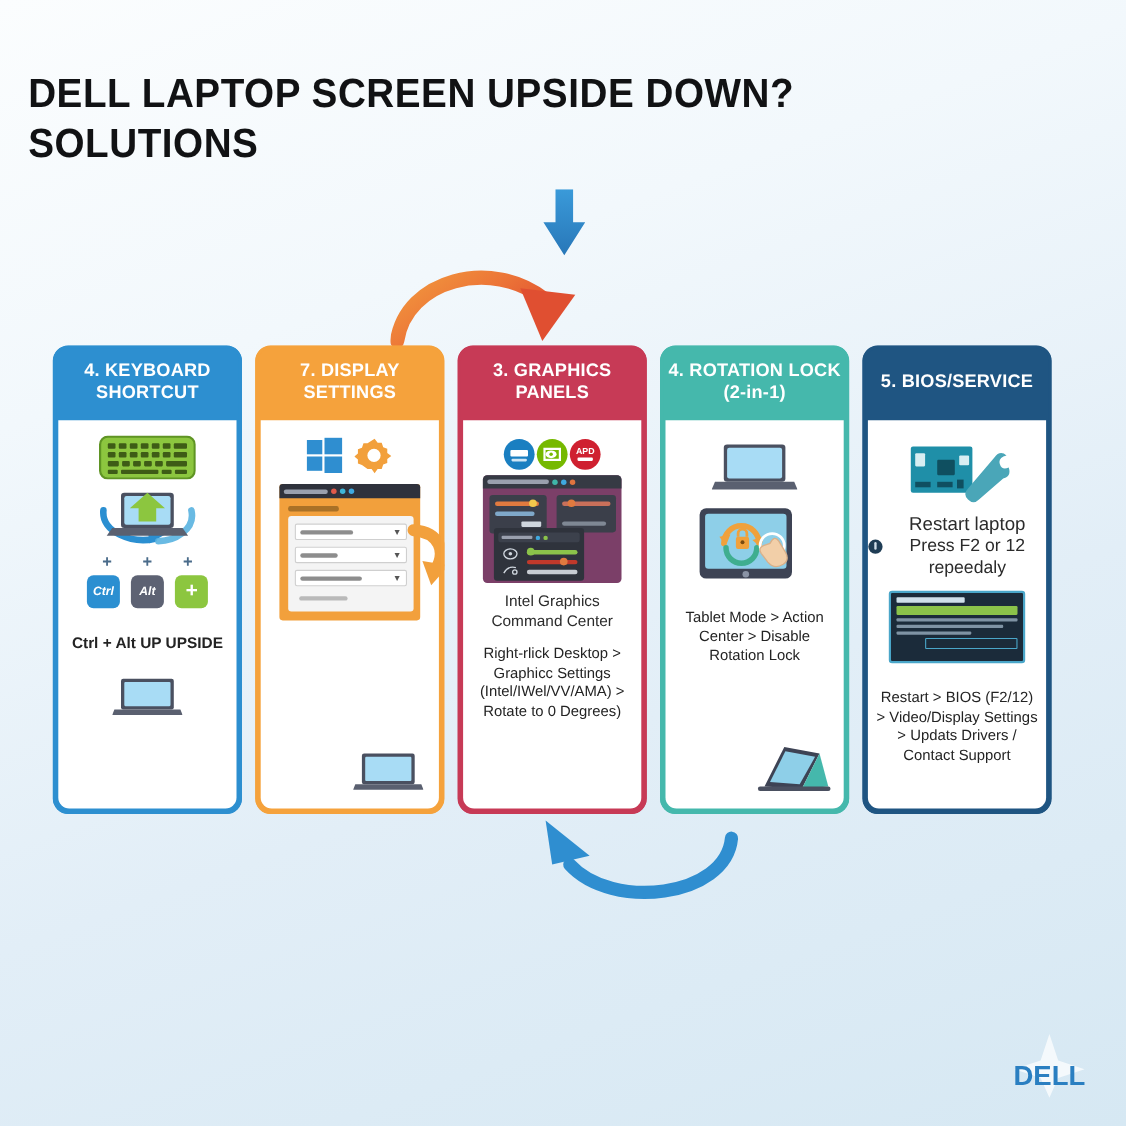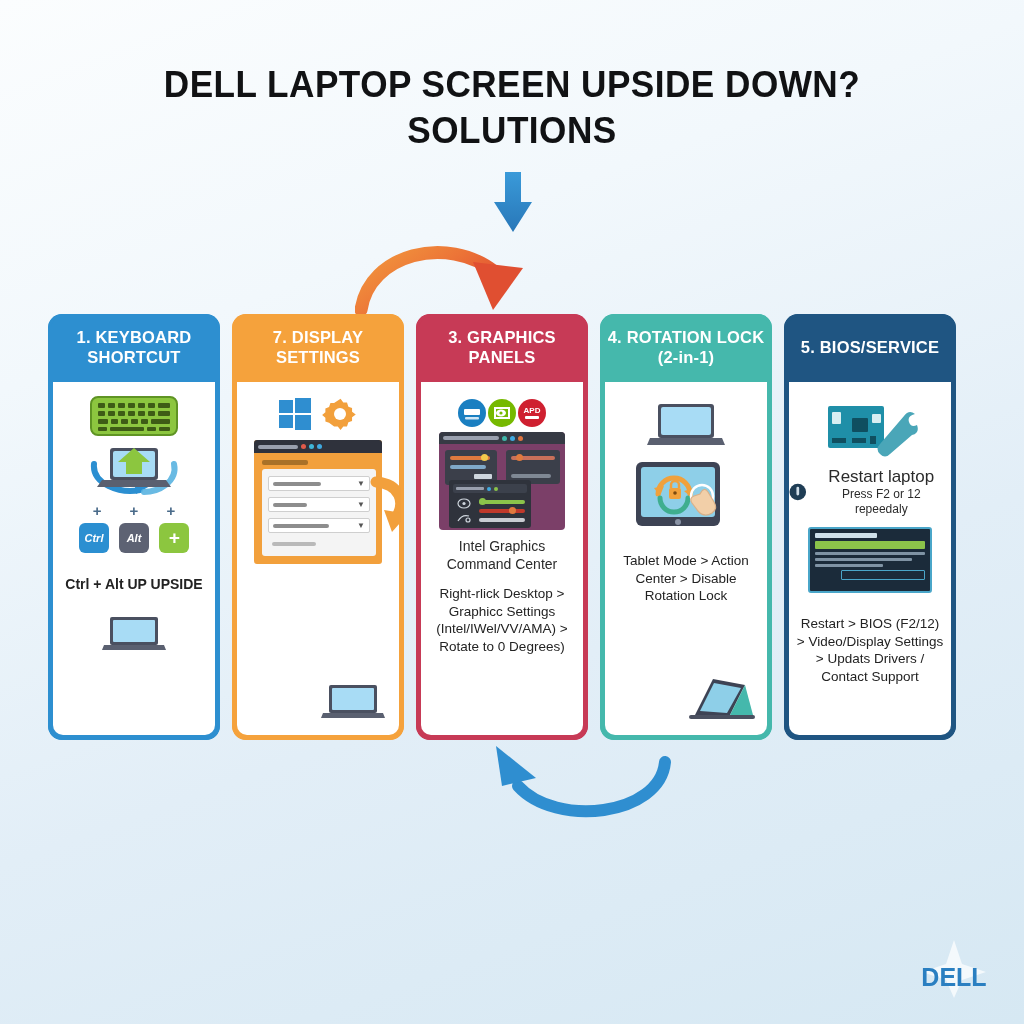--- a/index.html
+++ b/index.html
@@ -7,21 +7,20 @@
   body {
     font-family: "Liberation Sans", sans-serif;
     background: linear-gradient(160deg, #fbfdfe 0%, #f2f8fc 28%, #e2eef7 62%, #d6e8f3 100%);
     position: relative;
     overflow: hidden;
   }
 
   
   #title-block {
     position: absolute; top: 62px; left: 0; width: 1024px;
-    text-align: center;
   }
   #title-block .line {
     font-weight: bold;
     font-size: 37px;
     letter-spacing: 0.5px;
     color: #111214;
     line-height: 1.25;
     transform: scaleX(0.95);
   }
 
@@ -166,21 +165,21 @@
         <stop offset="1" stop-color="#e04f31"></stop>
   </linearGradient>
     </defs>
   <path d="M6 82 C14 26 92 6 140 44" stroke="url(#gdO)" stroke-width="13" fill="none" stroke-linecap="round"></path>
   <path d="M118 34 L168 40 L138 82 Z" fill="#e04f31"></path>
 </svg>
 
 <div id="cards">
 
   <div class="card" style="background:#2d8fd0;">
-    <div class="card-head">1. KEYBOARD SHORTCUT</div>
+    <div class="card-head">4. KEYBOARD SHORTCUT</div>
     <div class="card-body">
 
       <svg width="88" height="40" viewBox="0 0 88 40" style="margin-top:6px">
         <rect x="1" y="1" width="86" height="38" rx="7" fill="#8cc63f" stroke="#5f9424" stroke-width="2"></rect>
         <g fill="#3e5c16">
           <rect x="8" y="7" width="7" height="5" rx="1"></rect>
             <rect x="18" y="7" width="7" height="5" rx="1"></rect>
           <rect x="28" y="7" width="7" height="5" rx="1"></rect>
             <rect x="38" y="7" width="7" height="5" rx="1"></rect>
           <rect x="48" y="7" width="7" height="5" rx="1"></rect>
@@ -420,21 +419,21 @@
           <path d="M58 46 L82 18 q5 -7 11 -2 q-8 2 -6 8 q2 6 8 3 q3 8 -5 10 L68 56 q-5 5 -10 0 q-5 -5 0 -10 Z" fill="#4aa6b8"></path>
         </g>
       </svg>
       <div style="display:flex;align-items:center;gap:5px;margin-top:6px">
         <svg width="18" height="18" viewBox="0 0 18 18">
           <circle cx="9" cy="9" r="8.5" fill="#1f3d55"></circle>
           <rect x="7.6" y="3.5" width="2.8" height="9" rx="1.4" fill="#cfdde8"></rect>
         </svg>
         <div style="text-align:center">
           <div class="subcaption" style="font-size:17px">Restart laptop</div>
-          <div class="subcaption" style="font-size:12px">Press F2 or 12 repeedaly</div>
+          <div class="subcaption" style="font-size:16px">Press F2 or 12 repeedaly</div>
         </div>
       </div>
 
       <div class="bios" style="margin-top:10px">
         <div class="bios-title"></div>
         <div class="bios-hl"></div>
         <div class="bios-line" style="width:100%"></div>
         <div class="bios-line" style="width:88%"></div>
         <div class="bios-line" style="width:62%"></div>
         <div class="bios-field"></div>

